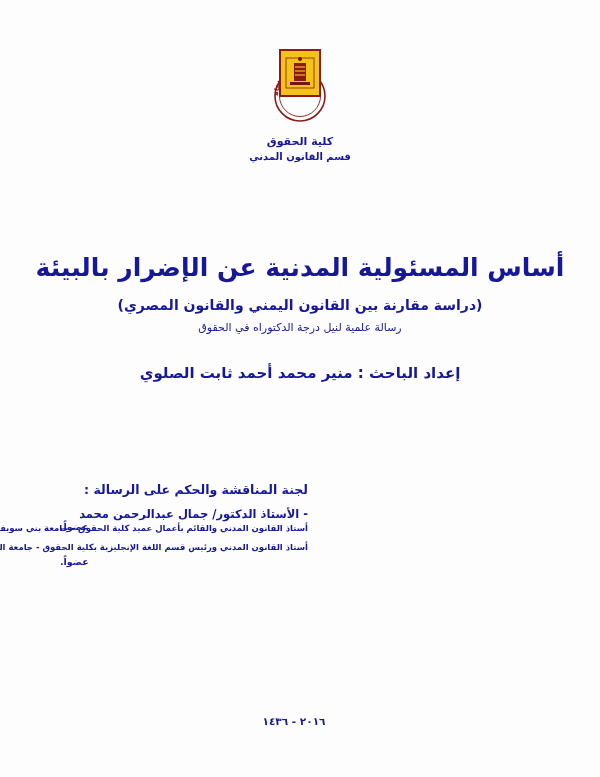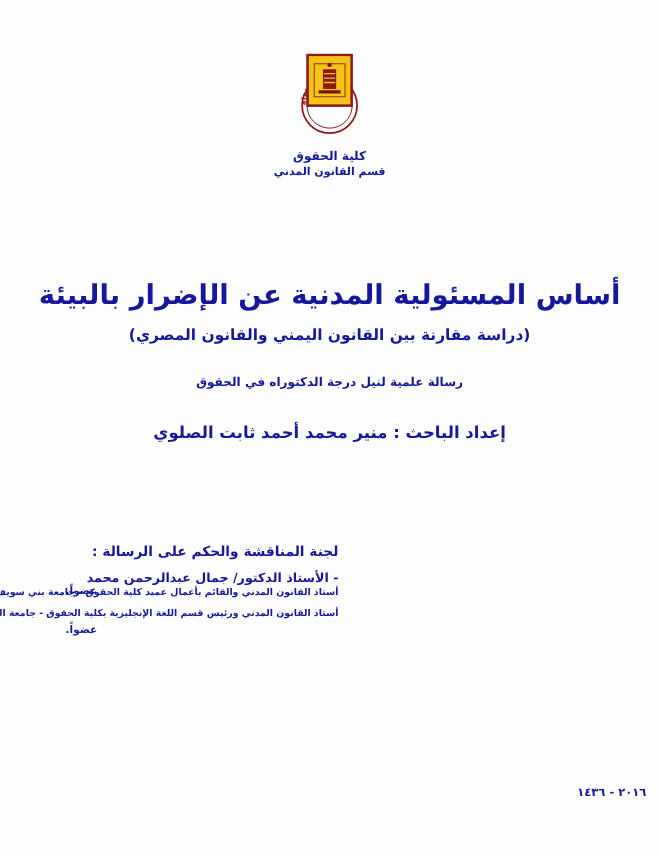--- a/index.html
+++ b/index.html
@@ -74,42 +74,42 @@
     line-height: 1.3;
     letter-spacing: -0.3px;
   }
   .subtitle {
     margin-top: 12px;
     font-size: 14px;
     font-weight: bold;
     color: #16179a;
   }
   .degree-line {
-    margin-top: 28px;
+    margin-top: 8px;
     font-size: 11px;
-    font-weight: bold;
+    font-weight: normal;
     color: #16179a;
   }
   .author-line {
     margin-top: 30px;
     font-size: 15px;
     font-weight: bold;
     color: #16179a;
   }
   .supervisor-line {
     margin-top: 38px;
     font-size: 16px;
     font-weight: bold;
     color: #16179a;
   }
 
   
   .committee {
     position: absolute;
-    top: 493px;
+    top: 482px;
     right: 60px;
     left: 60px;
   }
   .committee-heading {
     font-size: 12.5px;
     font-weight: bold;
     color: #16179a;
     text-align: right;
     margin-bottom: 10px;
     padding-right: 232px;
@@ -143,20 +143,21 @@
     white-space: nowrap;
   }
   .member.first .member-role { top: 14px; }
 
   
   .footer-year {
     position: absolute;
     bottom: 50px;
     right: 12px;
     left: 0;
+    text-align: center;
     font-size: 10.5px;
     font-weight: bold;
     color: #16179a;
     letter-spacing: 1px;
   }
 </style>
 </head>
 <body>
 
 <div class="page">

